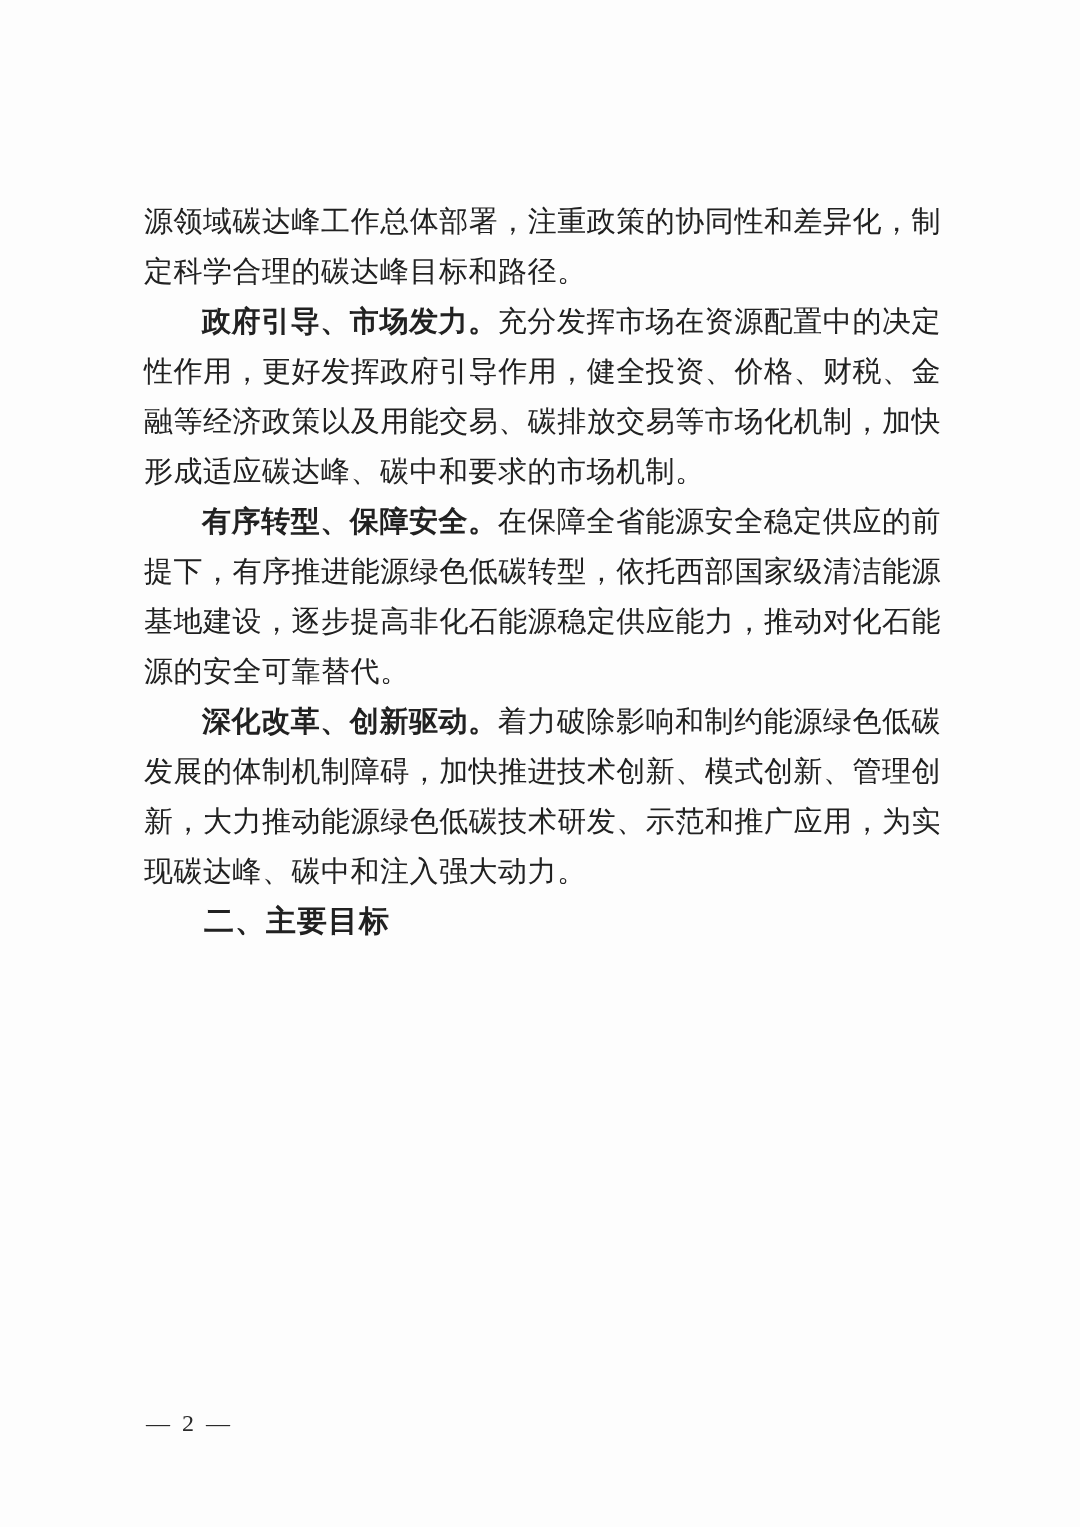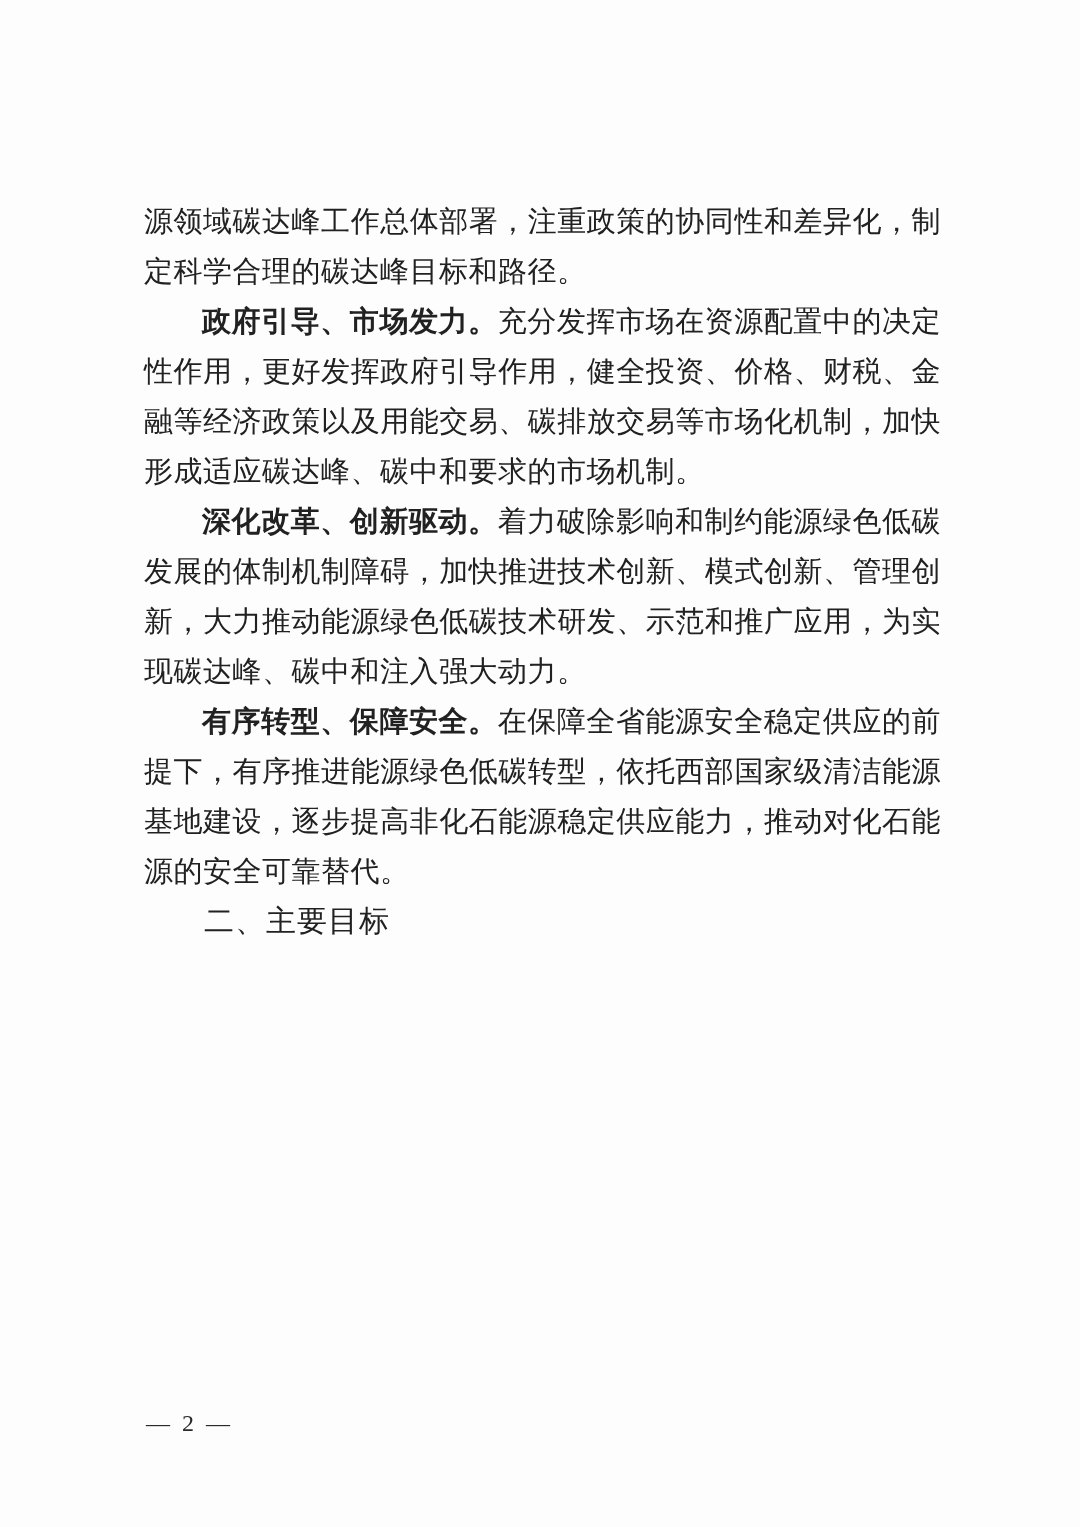--- a/index.html
+++ b/index.html
@@ -35,21 +35,21 @@
   }
   .para.no-indent {
     text-indent: 0;
   }
   .lead {
     font-weight: bold;
   }
   .heading {
     margin: 0;
     font-size: 30px;
-    font-weight: normal;
+    font-weight: bold;
     font-family: "Liberation Sans", sans-serif;
     line-height: 50px;
     text-indent: 2em;
     letter-spacing: 1px;
   }
   .footer {
     position: absolute;
     left: 146px;
     top: 1408px;
     font-size: 24px;
@@ -62,23 +62,23 @@
 </head>
 <body>
 
 <div class="page">
   <div class="content">
 
     <p class="para no-indent"><span>源领域碳达峰工作总体部署，注重政策的协同性和差异化，制定科学合理的碳达峰目标和路径。</span></p>
 
     <p class="para"><span class="lead">政府引导、市场发力。</span><span>充分发挥市场在资源配置中的决定性作用，更好发挥政府引导作用，健全投资、价格、财税、金融等经济政策以及用能交易、碳排放交易等市场化机制，加快形成适应碳达峰、碳中和要求的市场机制。</span></p>
 
+    <p class="para"><span class="lead">有序转型、保障安全。</span><span>在保障全省能源安全稳定供应的前提下，有序推进能源绿色低碳转型，依托西部国家级清洁能源基地建设，逐步提高非化石能源稳定供应能力，推动对化石能源的安全可靠替代。</span></p>
+
     <p class="para"><span class="lead">深化改革、创新驱动。</span><span>着力破除影响和制约能源绿色低碳发展的体制机制障碍，加快推进技术创新、模式创新、管理创新，大力推动能源绿色低碳技术研发、示范和推广应用，为实现碳达峰、碳中和注入强大动力。</span></p>
-
-    <p class="para"><span class="lead">有序转型、保障安全。</span><span>在保障全省能源安全稳定供应的前提下，有序推进能源绿色低碳转型，依托西部国家级清洁能源基地建设，逐步提高非化石能源稳定供应能力，推动对化石能源的安全可靠替代。</span></p>
 
     <h2 class="heading">二、主要目标</h2>
 
 
   </div>
 
   <div class="footer">— 2 —</div>
 </div>
 
 </body></html>

